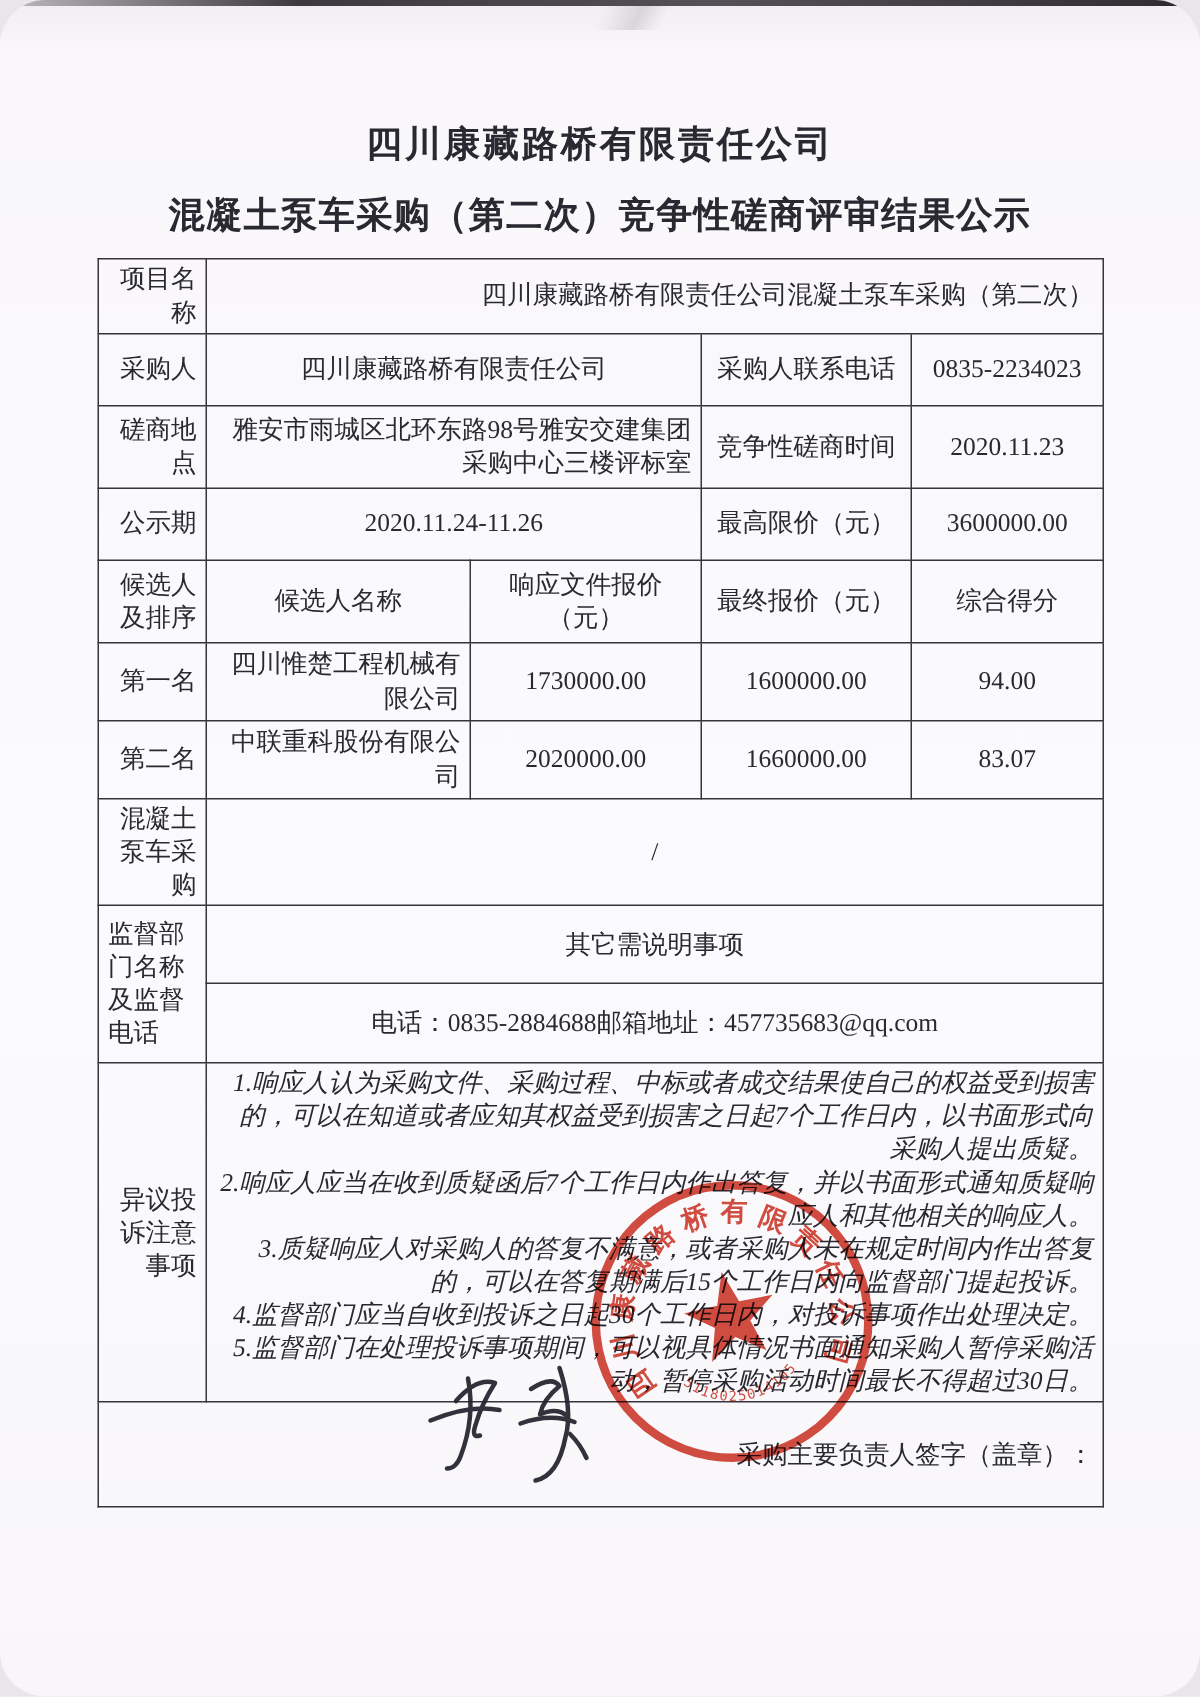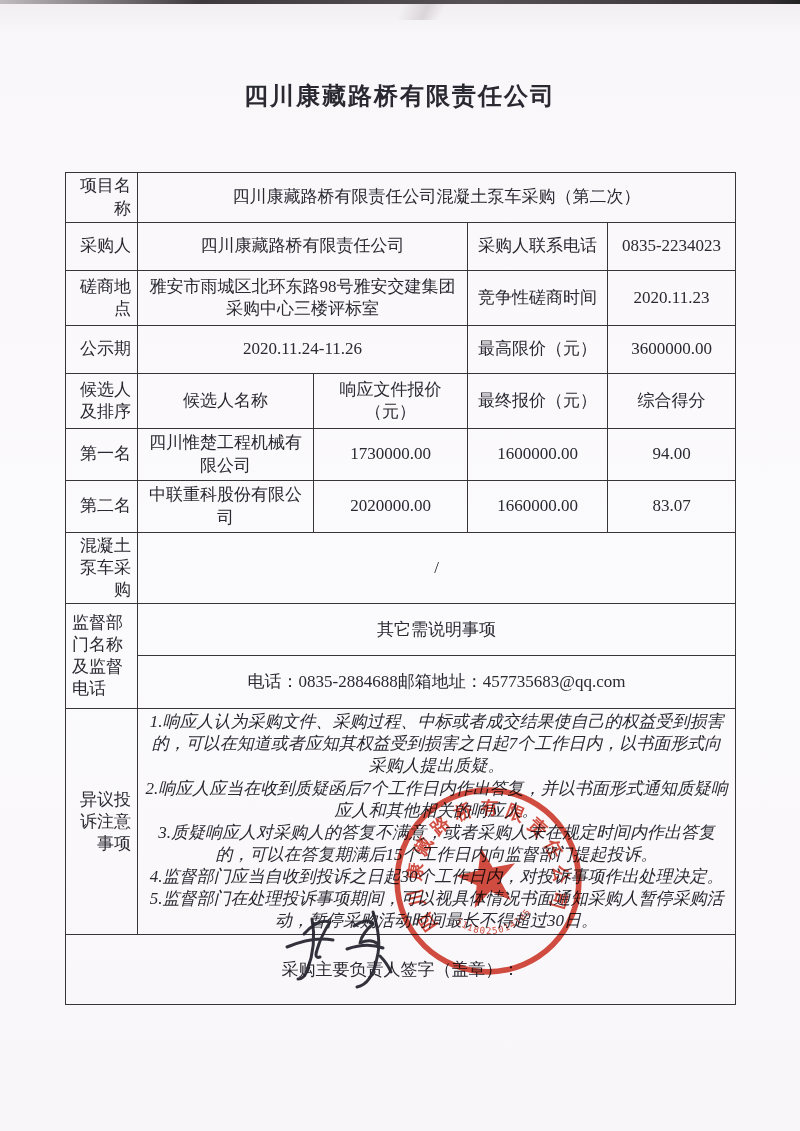--- a/index.html
+++ b/index.html
@@ -5,20 +5,21 @@
   html,body{margin:0;padding:0;}
   body{
     width:800px;height:1131px;
     background:#e9e6ea;
     font-family:"Liberation Serif","DejaVu Serif",serif;
     color:#2a2931;
   }
   .page{
     position:relative;width:800px;height:1131px;overflow:hidden;
     background:linear-gradient(180deg,#f1edf0 0%,#f9f7fa 3%,#fbfafc 55%,#f8f6f9 100%);
+    border-radius:30px;
   }
   .top-edge{
     position:absolute;top:0;left:0;width:800px;height:4px;
     background:linear-gradient(90deg,#77727466,#3d393c 25%,#565154 60%,#332f32 96%,#222);
   }
   .smudge{
     position:absolute;left:372px;top:4px;width:96px;height:16px;
     background:linear-gradient(115deg,transparent 30%,#cfc9ce 55%,transparent 72%);
     opacity:.7;
   }
@@ -36,21 +37,21 @@
   }
   table.doc td{
     border:1.6px solid #37343c;
     font-size:17px;line-height:1.3;
     padding:2px 6px;vertical-align:middle;
     word-break:break-all;
   }
   td.lbl{padding:2px 1px 2px 4px;text-align:right;}
   td.lblc{padding:2px 1px;text-align:left;}
   .c{text-align:center;}
-  .l{text-align:center;margin-top:12px;}
+  .l{text-align:right;margin-top:12px;}
   tr.rh50{height:50px} tr.rh48{height:48px} tr.rh55{height:55px}
   tr.rh52{height:52px} tr.rh53{height:53px} tr.rh212{height:212px}
   tr.rh70{height:70px}
   td.obj{font-size:15.5px;line-height:1.5;padding:6px 10px 6px 7px;vertical-align:middle;font-style:italic;}
   td.sig{padding-left:6px;}
   .stamp{
     position:absolute;left:389px;top:782px;width:198px;height:198px;
     transform:rotate(-12deg);
     opacity:.88;mix-blend-mode:multiply;
     pointer-events:none;
@@ -63,20 +64,21 @@
 </style>
 </head>
 <body>
 
 <div class="page">
 
   <div class="top-edge"></div>
   <div class="smudge"></div>
 
   <h1 class="title">四川康藏路桥有限责任公司</h1>
+  <h2 class="subtitle">混凝土泵车采购（第二次）竞争性磋商评审结果公示</h2>
 
   <table class="doc">
     <colgroup>
       <col style="width:72px">
         <col style="width:176px">
         <col style="width:154px">
       <col style="width:140px">
         <col style="width:128px">
     </colgroup>
 

